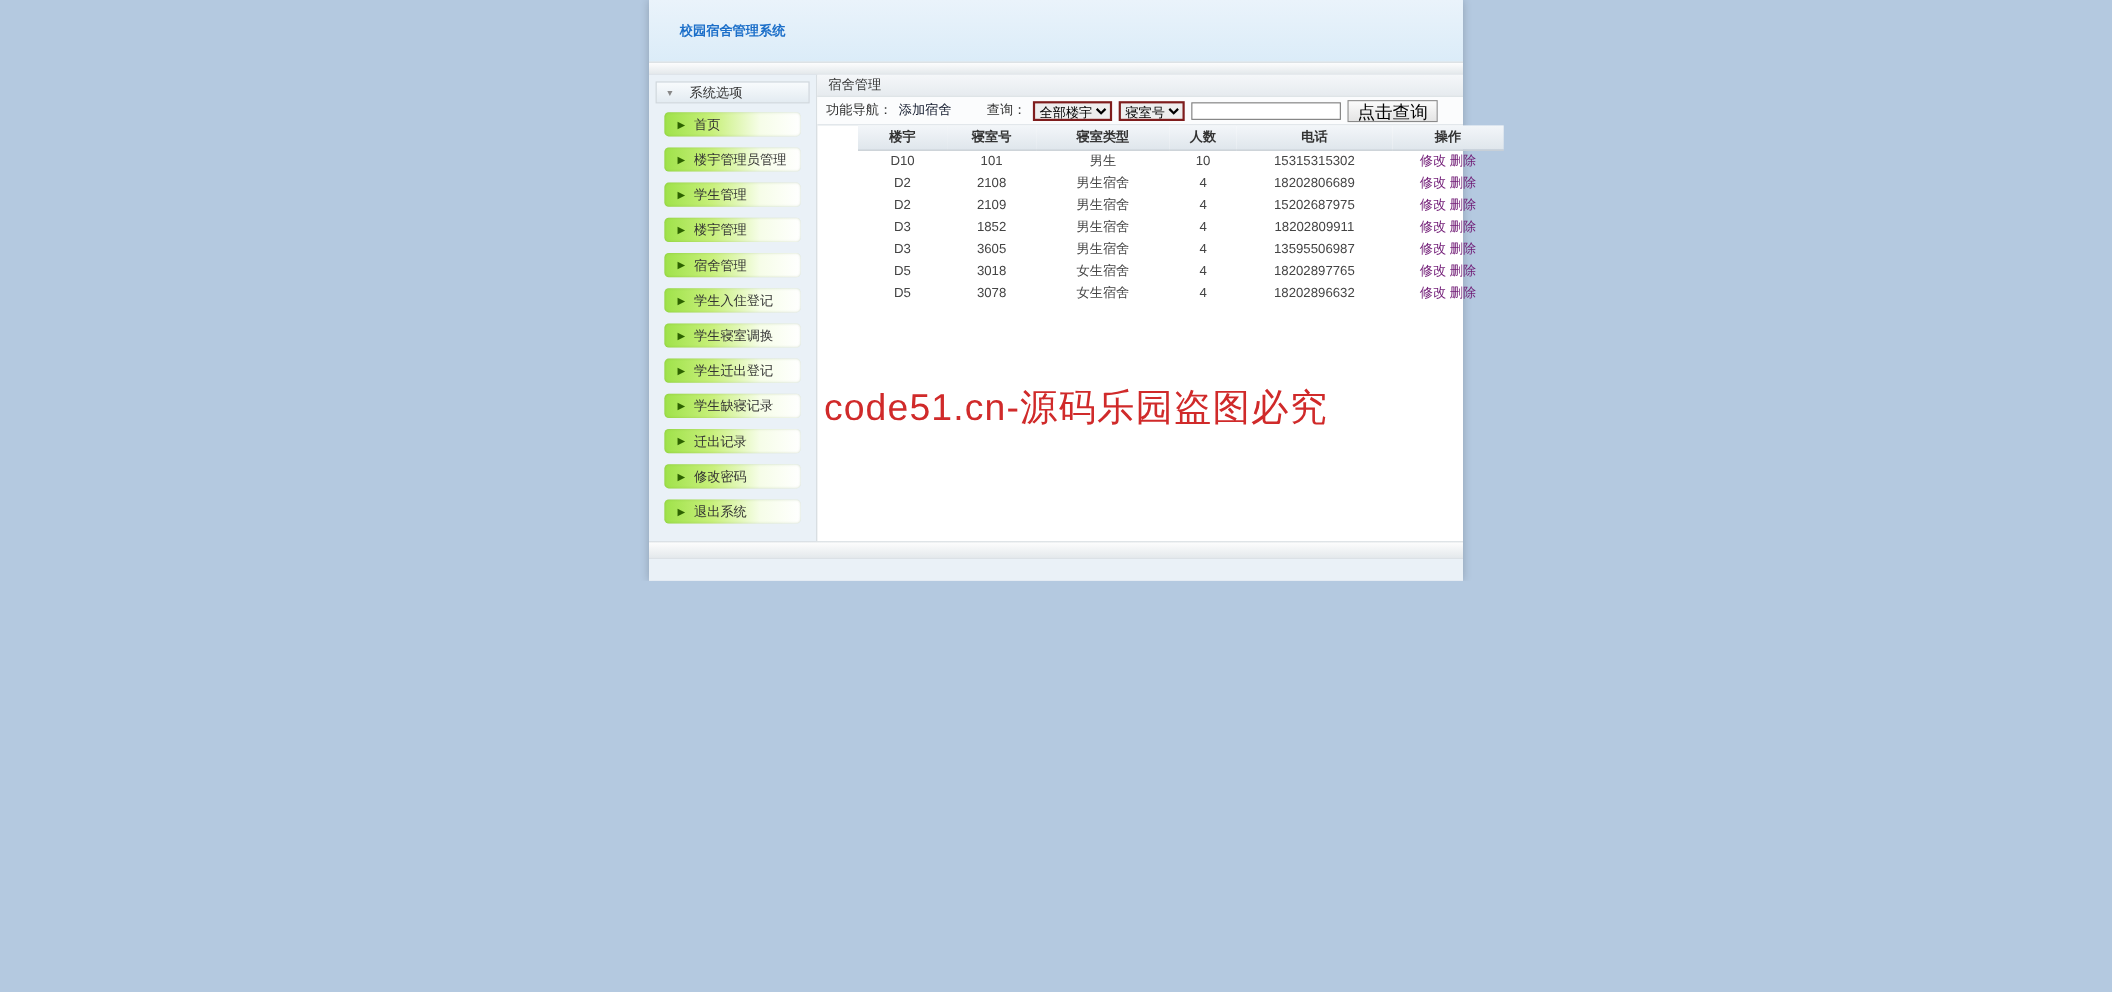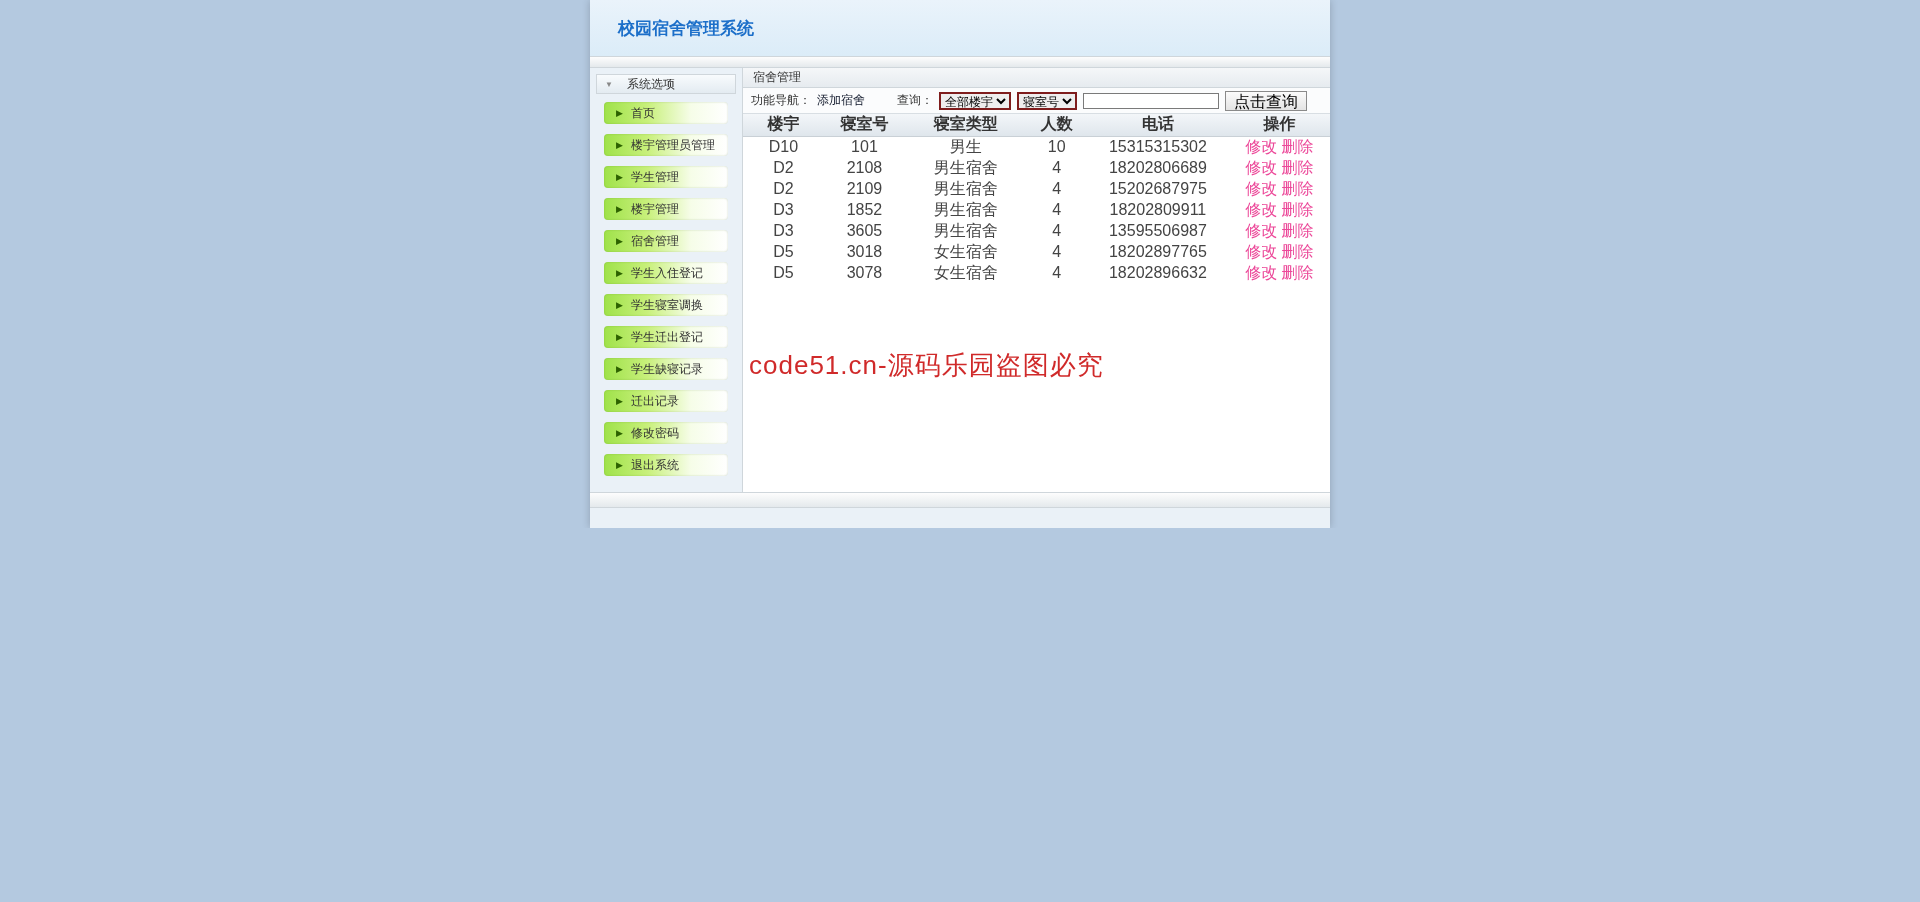--- a/index.html
+++ b/index.html
@@ -17,21 +17,21 @@
   }
   .header {
     background: linear-gradient(#eaf3fb, #dbecf8);
     height: 56px;
     padding-left: 28px;
     display: flex;
     align-items: center;
   }
   .header h1 {
     color: #1c6fc9;
-    font-size: 17px;
+    font-size: 12px;
     font-weight: bold;
   }
   .divider-bar {
     height: 12px;
     background: linear-gradient(#fdfdfd, #e4e9ec);
     border-top: 1px solid #cfd6db;
     border-bottom: 1px solid #cfd6db;
   }
   .body-area {
     display: flex;
@@ -118,56 +118,57 @@
     font-size: 16px;
     height: 20px;
     padding: 0 8px;
     border: 1px solid #8a8a8a;
     background: linear-gradient(#fbfbfb, #e4e4e4);
     cursor: pointer;
   }
   table.data {
     width: 100%;
     border-collapse: collapse;
-    font-size: 16px;
+    font-size: 12px;
+    margin-left: 37px;
   }
   table.data thead th {
     background: linear-gradient(#f3f6f9, #dfe6ec);
     border-bottom: 1px solid #c9d0d6;
     height: 22px;
     font-weight: bold;
     text-align: center;
   }
   table.data tbody td {
     height: 20px;
     text-align: center;
     color: #444;
   }
   table.data tbody td a {
-    color: #ec4899;
+    color: #701a75;
     text-decoration: none;
     cursor: pointer;
   }
   .footer-bar {
     height: 16px;
     background: linear-gradient(#fdfdfd, #e4e9ec);
     border-top: 1px solid #cfd6db;
     border-bottom: 1px solid #cfd6db;
   }
   .footer-space {
     height: 20px;
     background: #eaf1f7;
   }
   .watermark {
     position: absolute;
     top: 280px;
     left: 6px;
     width: 590px;
     color: #d02a2a;
-    font-size: 26px;
+    font-size: 34px;
     font-family: "Microsoft YaHei", Arial;
     letter-spacing: 1px;
     pointer-events: none;
     white-space: nowrap;
   }
 </style>
 </head>
 <body>
 
 <div class="container">

